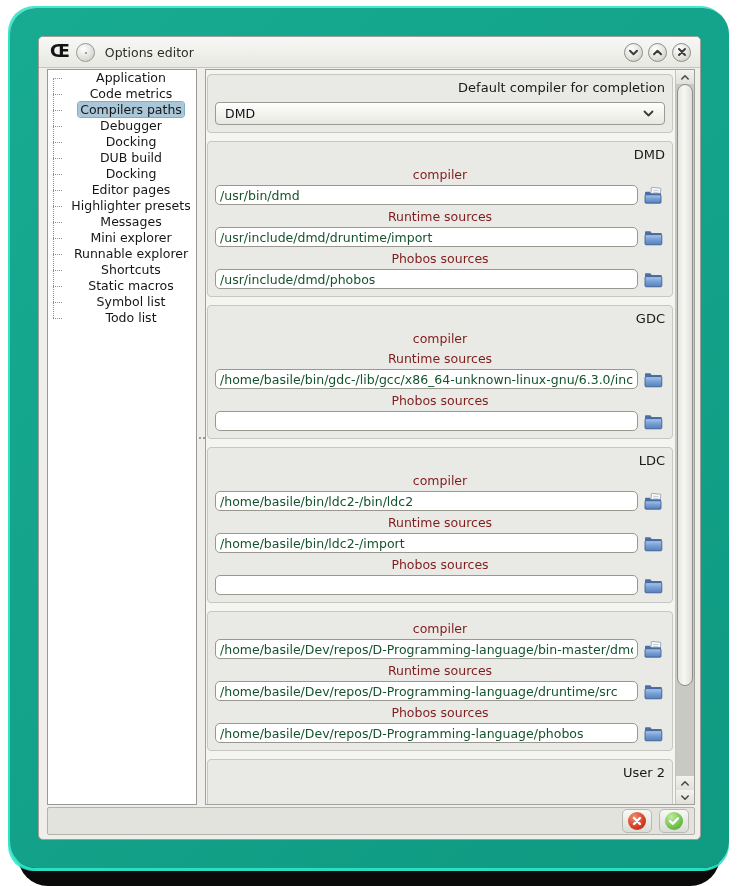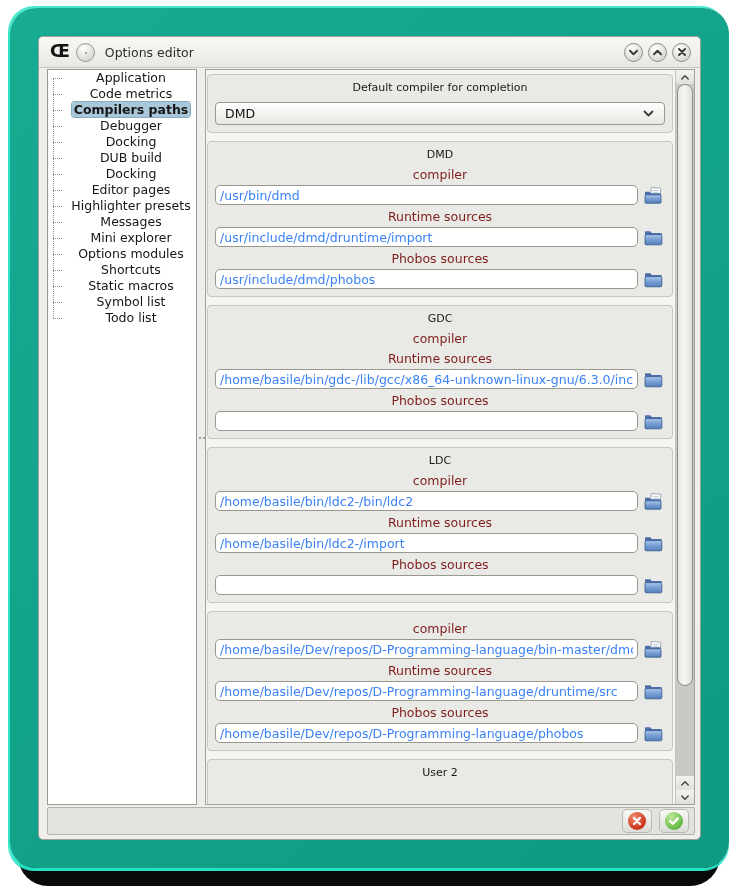--- a/index.html
+++ b/index.html
@@ -33,37 +33,37 @@
   
   .body { position:absolute; top:32px; left:8px; right:5px; bottom:34px; display:flex; }
 
   .sidebar { width:150px; background:#ffffff; border:1px solid #9a9a94; overflow:hidden;text-align:center; }
   .tree { position:relative; }
   .tree::before { content:""; position:absolute; left:5px; top:8px; height:240px; border-left:1px dotted #8f8f89; }
   .tree-item { position:relative; height:16px; line-height:16px; padding-left:18px;
                font-size:12.5px; color:#161616; white-space:nowrap; cursor:default; }
   .tree-item::before { content:""; position:absolute; left:5px; top:8px; width:9px; border-top:1px dotted #8f8f89; }
   .tree-item .lbl { padding:0 2px; border-radius:3px; }
-  .tree-item.selected .lbl { background:#a9c7d8; box-shadow:0 0 0 1px #83adc3;font-weight:bold; }
+  .tree-item.selected .lbl { background:#a9c7d8; box-shadow:0 0 0 1px #83adc3; }
 
   .splitter { width:8px; position:relative; }
   .splitter .grip { position:absolute; top:50%; left:2px; display:flex; gap:2px; }
   .splitter .grip i { width:2px; height:2px; background:#7f7f79; border-radius:50%; }
 
   .main { flex:1; border:1px solid #a1a19b; background:#f4f4f1; display:flex; overflow:hidden; }
   .viewport { flex:1; overflow:hidden; padding:4px 2px 0 1px; }
 
   .group { background:#e9e9e5; border:1px solid #c7c7c1; border-radius:4px;
            margin-bottom:8px; padding:5px 7px 7px; }
-  .group-title { text-align:center; font-size:11px; color:#191919; height:16px; line-height:16px; }
+  .group-title { text-align:right; font-size:13px; color:#191919; height:16px; line-height:16px; }
   .field-label { text-align:center; font-size:12.5px; color:#7f1d1d; height:16px; line-height:16px; margin-top:4px; }
   .field-row { display:flex; align-items:center; gap:6px; margin-top:2px; }
   .path-input { flex:1; height:20px; min-width:0; background:#ffffff; border:1px solid #98988f;
                 border-radius:5px; padding:0 4px; font-family:"DejaVu Sans", sans-serif;
-                font-size:12.5px; color:#3b82f6; }
+                font-size:12.5px; color:#14532d; }
   .icon-btn { width:21px; height:18px; border:none; background:transparent; padding:0; cursor:pointer; }
   .icon-btn svg { width:20px; height:17px; display:block; }
 
   .combo { height:23px; margin-top:6px; border:1px solid #9a9a94; border-radius:4px;
            background:linear-gradient(#fefefd,#e7e7e2); display:flex; align-items:center;
            padding:0 9px; font-size:12.5px; color:#111; }
   .combo .chev { margin-left:auto; }
 
   .group.clipped { height:80px; }
 
@@ -150,21 +150,21 @@
           <div class="tree-item"><span class="lbl">Code metrics</span></div>
           <div class="tree-item selected"><span class="lbl">Compilers paths</span></div>
           <div class="tree-item"><span class="lbl">Debugger</span></div>
           <div class="tree-item"><span class="lbl">Docking</span></div>
           <div class="tree-item"><span class="lbl">DUB build</span></div>
           <div class="tree-item"><span class="lbl">Docking</span></div>
           <div class="tree-item"><span class="lbl">Editor pages</span></div>
           <div class="tree-item"><span class="lbl">Highlighter presets</span></div>
           <div class="tree-item"><span class="lbl">Messages</span></div>
           <div class="tree-item"><span class="lbl">Mini explorer</span></div>
-          <div class="tree-item"><span class="lbl">Options modules</span></div>
+          <div class="tree-item"><span class="lbl">Runnable explorer</span></div>
           <div class="tree-item"><span class="lbl">Shortcuts</span></div>
           <div class="tree-item"><span class="lbl">Static macros</span></div>
           <div class="tree-item"><span class="lbl">Symbol list</span></div>
           <div class="tree-item"><span class="lbl">Todo list</span></div>
         </div>
       </div>
 
       <div class="splitter">
         <span class="grip">
             <i></i>

